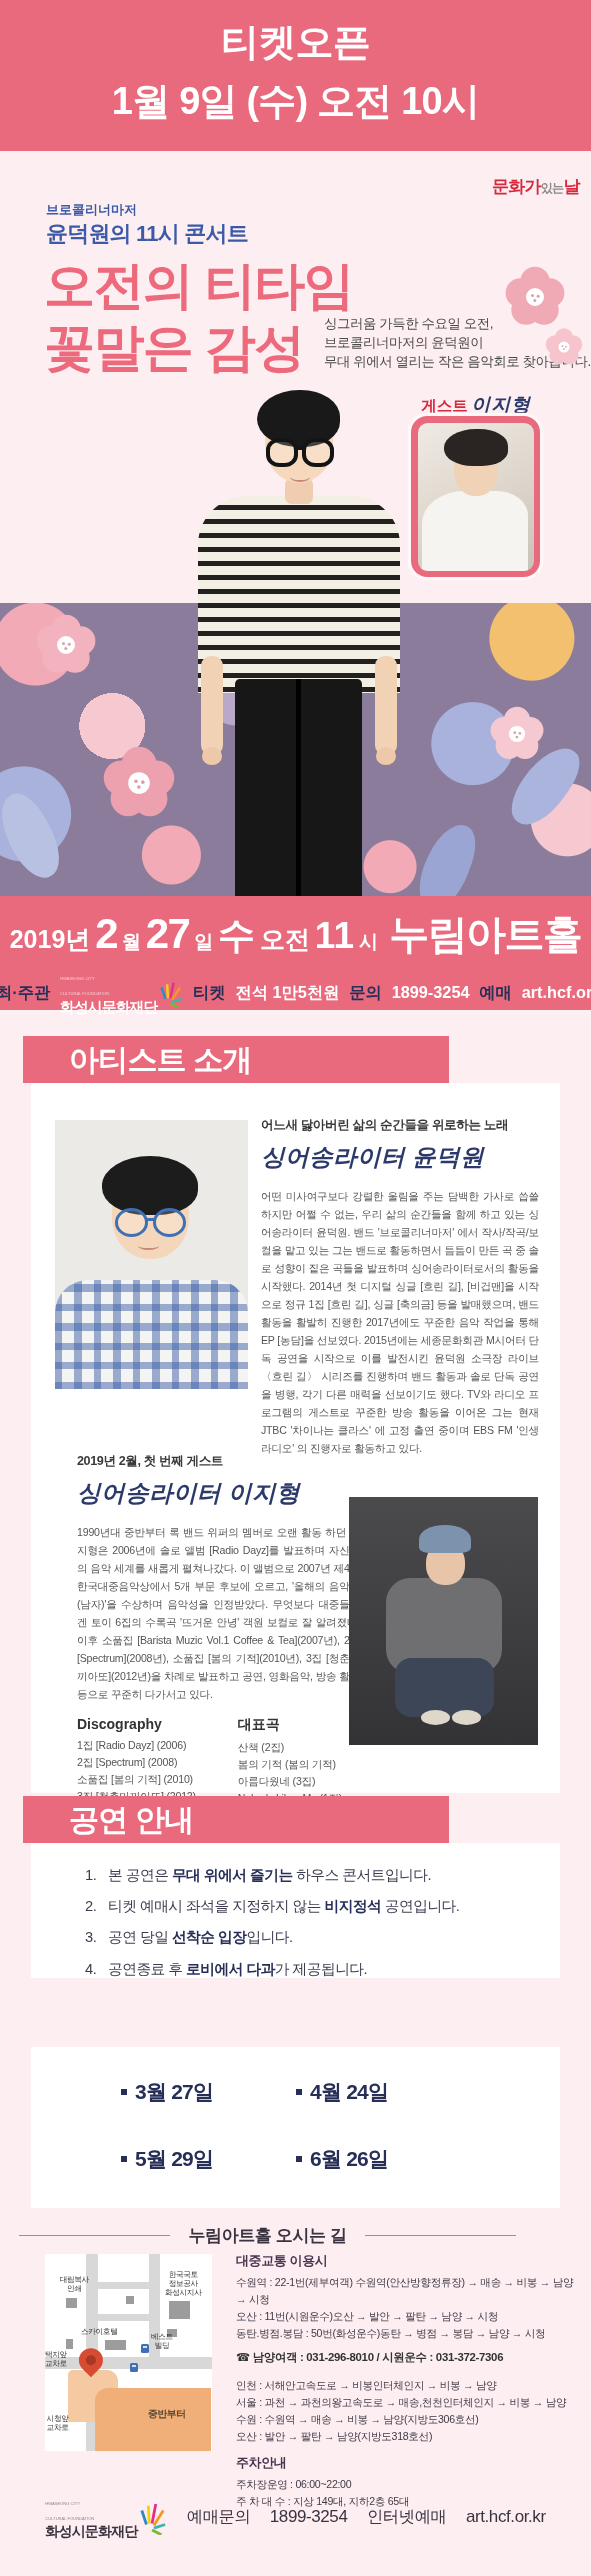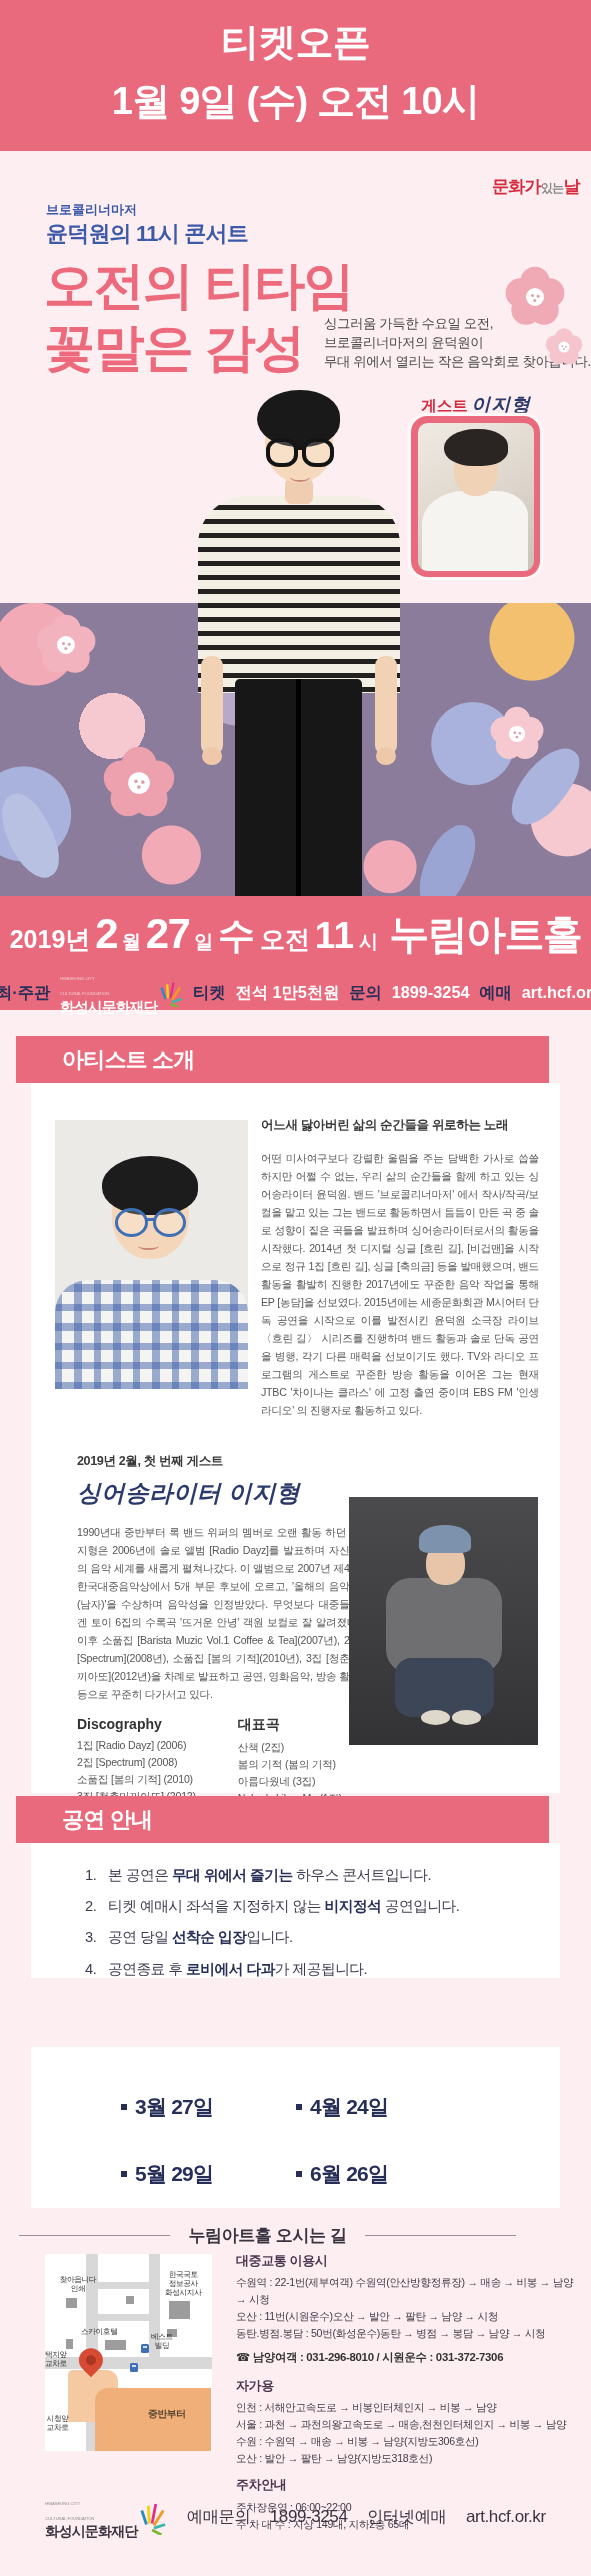--- a/index.html
+++ b/index.html
@@ -75,21 +75,21 @@
   .bd.w { font-size:37px; font-weight:800; } .bd.venue { font-size:40px; font-weight:900; letter-spacing:-1.6px; margin-left:6.5px; }
   .banner-meta { position:absolute; top:72px; left:0; width:591px; display:flex; justify-content:center; align-items:center; gap:9.8px; white-space:nowrap; }
   .bm-label { color:#272f58; font-weight:800; font-size:16.3px; }
   .bm-value { color:#fff; font-size:16.3px; font-weight:600; }
   .host-logo { display:flex; align-items:center; gap:1.6px; }
   .host-text { text-align:left; }
   .host-caption { font-size:4.1px; color:#f3c9d0; white-space:pre-line; line-height:4.9px; }
   .host-name { font-size:14.7px; font-weight:800; color:#fff; letter-spacing:-0.8px; }
 
   
-  .section-bar { position:absolute; left:16px; width:533px; height:47px; background:#e96a7d; color:#fff; font-weight:900; font-size:22px; line-height:47px; padding-left:46px; letter-spacing:-0.8px; }
+  .section-bar { position:absolute; left:23px; width:426px; height:47px; background:#e96a7d; color:#fff; font-weight:900; font-size:30px; line-height:47px; padding-left:46px; letter-spacing:-0.8px; }
   .white-card { position:absolute; left:31px; width:529px; background:#fff; }
 
   .bar-artist { top:1036px; } .card-artist { top:1083px; height:710px; }
   .bar-notice { top:1796px; } .card-notice { top:1843px; height:135px; }
   .bar-schedule { top:2000px; } .card-schedule { top:2047px; height:161px; }
 
   
   .a1-photo { position:absolute; left:24.4px; top:37px; width:193px; height:269px; background:#eceae7; overflow:hidden; }
   .a1-photo div { position:absolute; }
   .a1-hair { left:47px; top:36px; width:96px; height:59px; background:#1c1c1c; border-radius:50% 50% 42% 46%; }
@@ -118,21 +118,21 @@
   .disc-col .disc-title { font-size:14px; font-weight:800; color:#333; margin-bottom:4.9px; }
   .disc-col div.disc-line { font-size:10.6px; color:#555; line-height:17px; letter-spacing:-0.2px; }
 
   
   .notice-list { padding:23px 0 0 54px; }
   .notice-item { font-size:14.7px; color:#3c3c50; margin-bottom:12.2px; letter-spacing:-0.5px; }
   .notice-item .num { display:inline-block; width:23px; }
   .notice-item b { color:#272f58; font-weight:800; }
 
   
-  .sched-grid { display:grid; grid-template-columns:175px 175px; justify-content:center; row-gap:39px; padding-top:31px;margin-top:15px; }
+  .sched-grid { display:grid; grid-template-columns:175px 175px; justify-content:center; row-gap:39px; padding-top:31px; }
   .sched-item { display:flex; align-items:center; gap:8.1px; font-size:21px; font-weight:800; color:#272f58; letter-spacing:-0.8px; }
   .sched-bullet { width:6.5px; height:6.5px; background:#272f58; }
 
   
   .route-title-row { position:absolute; top:2224px; left:0; width:535px; display:flex; align-items:center; justify-content:center; gap:18px; }
   .route-line { width:151px; height:1.6px; background:#9b8f9b; }
   .route-title { font-size:17px; font-weight:800; color:#3a3340; letter-spacing:-0.4px; }
 
   .map { position:absolute; left:45px; top:2254px; width:167px; height:197px; background:#fff; overflow:hidden; }
   .map div { position:absolute; }
@@ -283,20 +283,21 @@
       <div class="a1-shirt"></div>
       <div class="a1-face"></div>
       <div class="a1-hair"></div>
       <div class="a1-glass gl"></div>
       <div class="a1-glass gr"></div>
       <div class="a1-bridge"></div>
       <div class="a1-smile"></div>
     </div>
     <div class="a1-text">
       <div class="artist-intro">어느새 닳아버린 삶의 순간들을 위로하는 노래</div>
+      <div class="artist-name">싱어송라이터 윤덕원</div>
       <div class="artist-bio">어떤 미사여구보다 강렬한 울림을 주는 담백한 가사로 씁쓸하지만 어쩔 수 없는, 우리 삶의 순간들을 함께 하고 있는 싱어송라이터 윤덕원. 밴드 '브로콜리너마저' 에서 작사/작곡/보컬을 맡고 있는 그는 밴드로 활동하면서 틈틈이 만든 곡 중 솔로 성향이 짙은 곡들을 발표하며 싱어송라이터로서의 활동을 시작했다. 2014년 첫 디지털 싱글 [흐린 길], [비겁맨]을 시작으로 정규 1집 [흐린 길], 싱글 [축의금] 등을 발매했으며, 밴드 활동을 활발히 진행한 2017년에도 꾸준한 음악 작업을 통해 EP [농담]을 선보였다. 2015년에는 세종문화회관 M시어터 단독 공연을 시작으로 이를 발전시킨 윤덕원 소극장 라이브 〈흐린 길〉 시리즈를 진행하며 밴드 활동과 솔로 단독 공연을 병행, 각기 다른 매력을 선보이기도 했다. TV와 라디오 프로그램의 게스트로 꾸준한 방송 활동을 이어온 그는 현재 JTBC '차이나는 클라스' 에 고정 출연 중이며 EBS FM '인생라디오' 의 진행자로 활동하고 있다.</div>
     </div>
 
     <div class="a2-block">
       <div class="artist-intro">2019년 2월, 첫 번째 게스트</div>
       <div class="artist-name">싱어송라이터 이지형</div>
       <div class="artist-bio">1990년대 중반부터 록 밴드 위퍼의 멤버로 오랜 활동 하던 이지형은 2006년에 솔로 앨범 [Radio Dayz]를 발표하며 자신만의 음악 세계를 새롭게 펼쳐나갔다. 이 앨범으로 2007년 제4회 한국대중음악상에서 5개 부문 후보에 오르고, '올해의 음악인(남자)'을 수상하며 음악성을 인정받았다. 무엇보다 대중들에겐 토이 6집의 수록곡 '뜨거운 안녕' 객원 보컬로 잘 알려졌다. 이후 소품집 [Barista Muzic Vol.1 Coffee &amp; Tea](2007년), 2집 [Spectrum](2008년), 소품집 [봄의 기적](2010년), 3집 [청춘마끼아또](2012년)을 차례로 발표하고 공연, 영화음악, 방송 활동 등으로 꾸준히 다가서고 있다.</div>
       <div class="disc-row">
         <div class="disc-col">
           <div class="disc-title">Discography</div>
@@ -371,21 +372,21 @@
     <div class="bldg bg2"></div>
     <div class="bldg bg3"></div>
     <div class="bldg bg4"></div>
     <div class="bldg bg5"></div>
     <div class="bldg bg6"></div>
     <div class="cityhall-annex"></div>
     <div class="cityhall"></div>
     <div class="map-pin"></div>
     <div class="bus bus1"></div>
     <div class="bus bus2"></div>
-    <div class="map-label ml1">찾아옵니다
+    <div class="map-label ml1">대림복사
 인쇄</div>
     <div class="map-label ml2">한국국토
 정보공사
 화성시지사</div>
     <div class="map-label ml3">스카이호텔</div>
     <div class="map-label ml4">베스트
 빌딩</div>
     <div class="map-label ml5">택지앞
 교차로</div>
     <div class="map-label ml6">시청앞
@@ -395,21 +396,20 @@
 
   <div class="directions">
     <div class="dir-group">
       <div class="dir-h">대중교통 이용시</div>
       <div class="dir-line">수원역 : 22-1번(제부여객) 수원역(안산방향정류장) → 매송 → 비봉 → 남양 → 시청</div>
       <div class="dir-line">오산 : 11번(시원운수)오산 → 발안 → 팔탄 → 남양 → 시청</div>
       <div class="dir-line">동탄.병점.봉담 : 50번(화성운수)동탄 → 병점 → 봉담 → 남양 → 시청</div>
       <div class="dir-phone">☎ 남양여객 : 031-296-8010  /  시원운수 : 031-372-7306</div>
     </div>
     <div class="dir-group">
-      <div class="dir-h">자가용</div>
       <div class="dir-line">인천 : 서해안고속도로 → 비봉인터체인지 → 비봉 → 남양</div>
       <div class="dir-line">서울 : 과천 → 과천의왕고속도로 → 매송,천천인터체인지 → 비봉 → 남양</div>
       <div class="dir-line">수원 : 수원역 → 매송 → 비봉 → 남양(지방도306호선)</div>
       <div class="dir-line">오산 : 발안 → 팔탄 → 남양(지방도318호선)</div>
     </div>
     <div class="dir-group">
       <div class="dir-h">주차안내</div>
       <div class="dir-line">주차장운영 : 06:00~22:00</div>
       <div class="dir-line">주 차 대 수 : 지상 149대, 지하2층 65대</div>
     </div>

